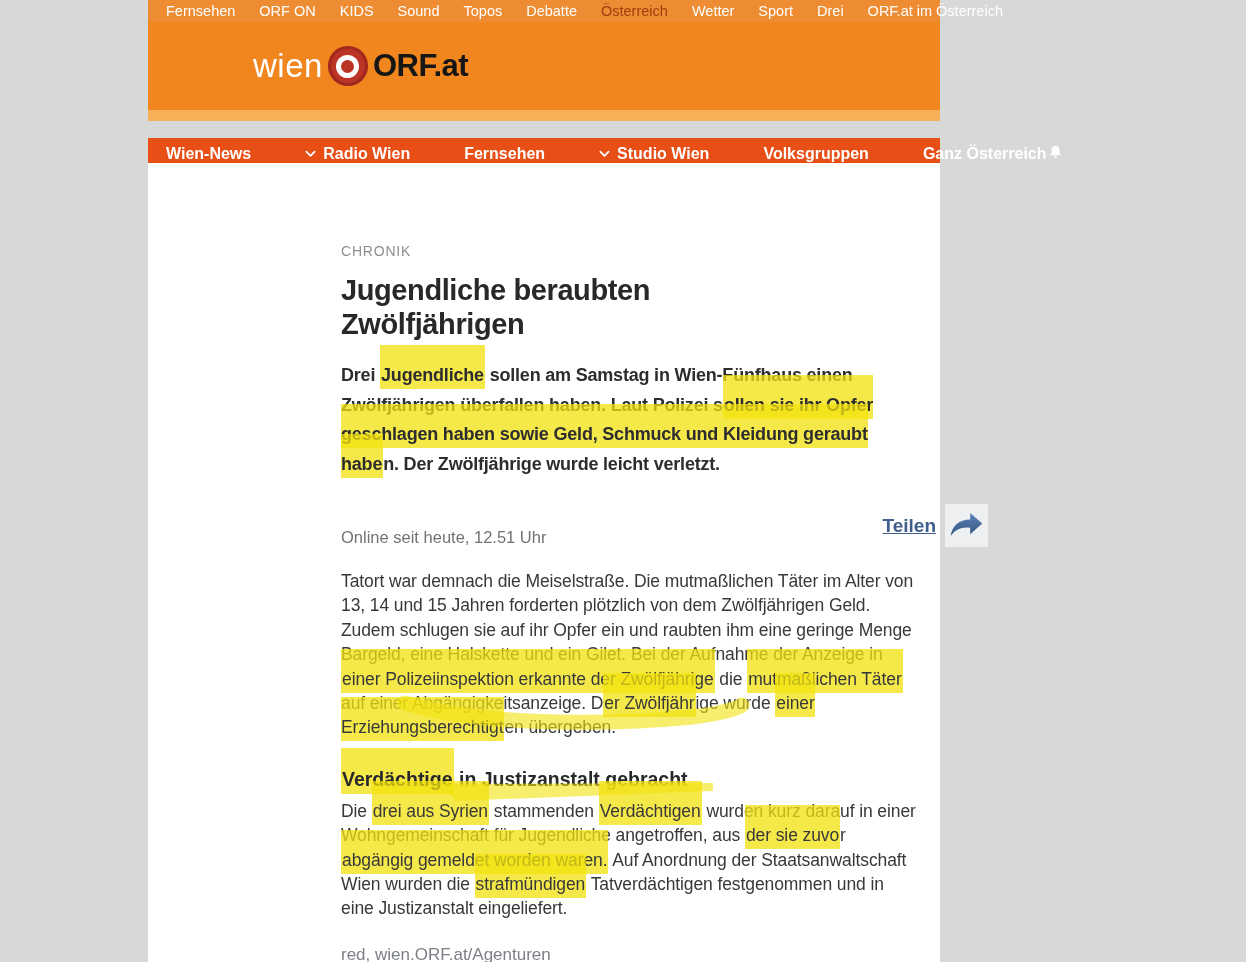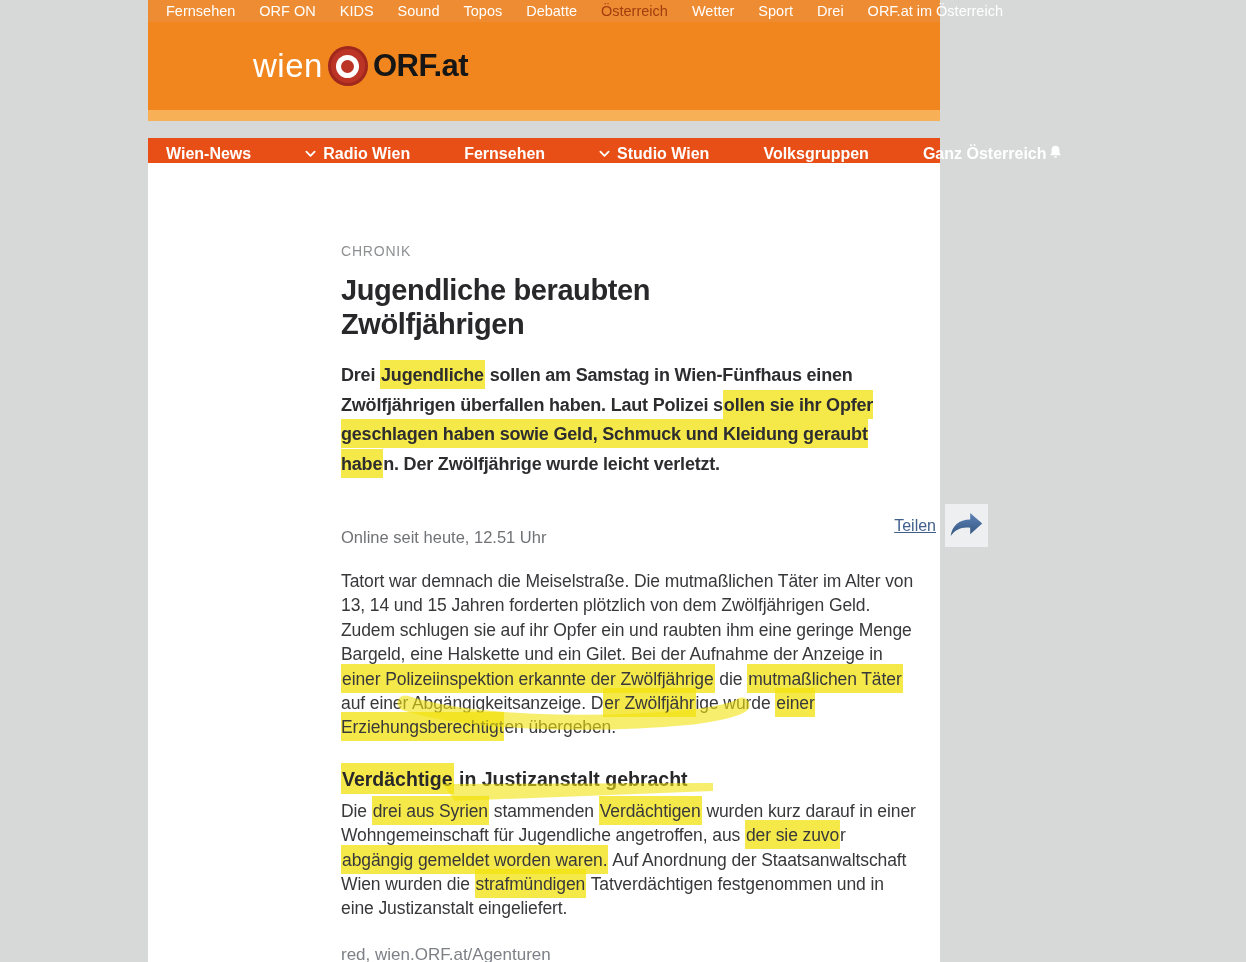--- a/index.html
+++ b/index.html
@@ -37,27 +37,27 @@
   
   .panel{top:163px;height:799px;background:#fff}
   .annotations{position:absolute;left:0;top:0;pointer-events:none;color:var(--c-hl-solid,#f2e20e)}
   .article{position:relative;padding:80px 194px 0 193px}
   .kicker{font-size:14px;color:#8d8f90;letter-spacing:.8px;margin:0}
   .headline{margin:14px 0 0;font-size:29px;letter-spacing:-.4px;color:#28282a;font-weight:700;line-height:34px}
   .lead{margin:20px 0 0;font-size:18px;font-weight:700;line-height:29.5px;color:#2d2d30;letter-spacing:-.2px;width:577px}
   .meta{margin-top:24px;width:647px;height:44px;display:flex;align-items:flex-end;justify-content:space-between}
   .time{font-size:16.5px;color:#707275}
   .share{display:flex;align-items:center;gap:9px}
-  .share-label{color:var(--c-link,#3f5e8c);font-weight:400;font-size:16px}
+  .share-label{color:var(--c-link,#3f5e8c);font-weight:700;font-size:19px}
   .share-btn{width:43px;height:43px;background:#edeff0;border:none;display:flex;align-items:center;justify-content:center;cursor:pointer}
   .body-p{margin:22px 0 0;font-size:17.5px;line-height:24.4px;color:#38383b;letter-spacing:-.1px;width:577px}
   .subhead{margin:28px 0 0;font-size:19.5px;font-weight:700;color:#28282a;width:577px}
   .p2{margin-top:8px}
   .byline{margin-top:24px;font-size:17px;color:#7d8086}
-  .hl{background:var(--c-hl,rgba(242,226,14,.75));padding:5px 1px 4px}
+  .hl{background:var(--c-hl,rgba(242,226,14,.75));padding:20px 1px 4px}
 </style>
 </head>
 <body>
 
 <nav class="col topnav">
 
 <a href="#">Fernsehen</a>
     <a href="#">ORF ON</a>
     <a href="#">KIDS</a>
     <a href="#">Sound</a>

